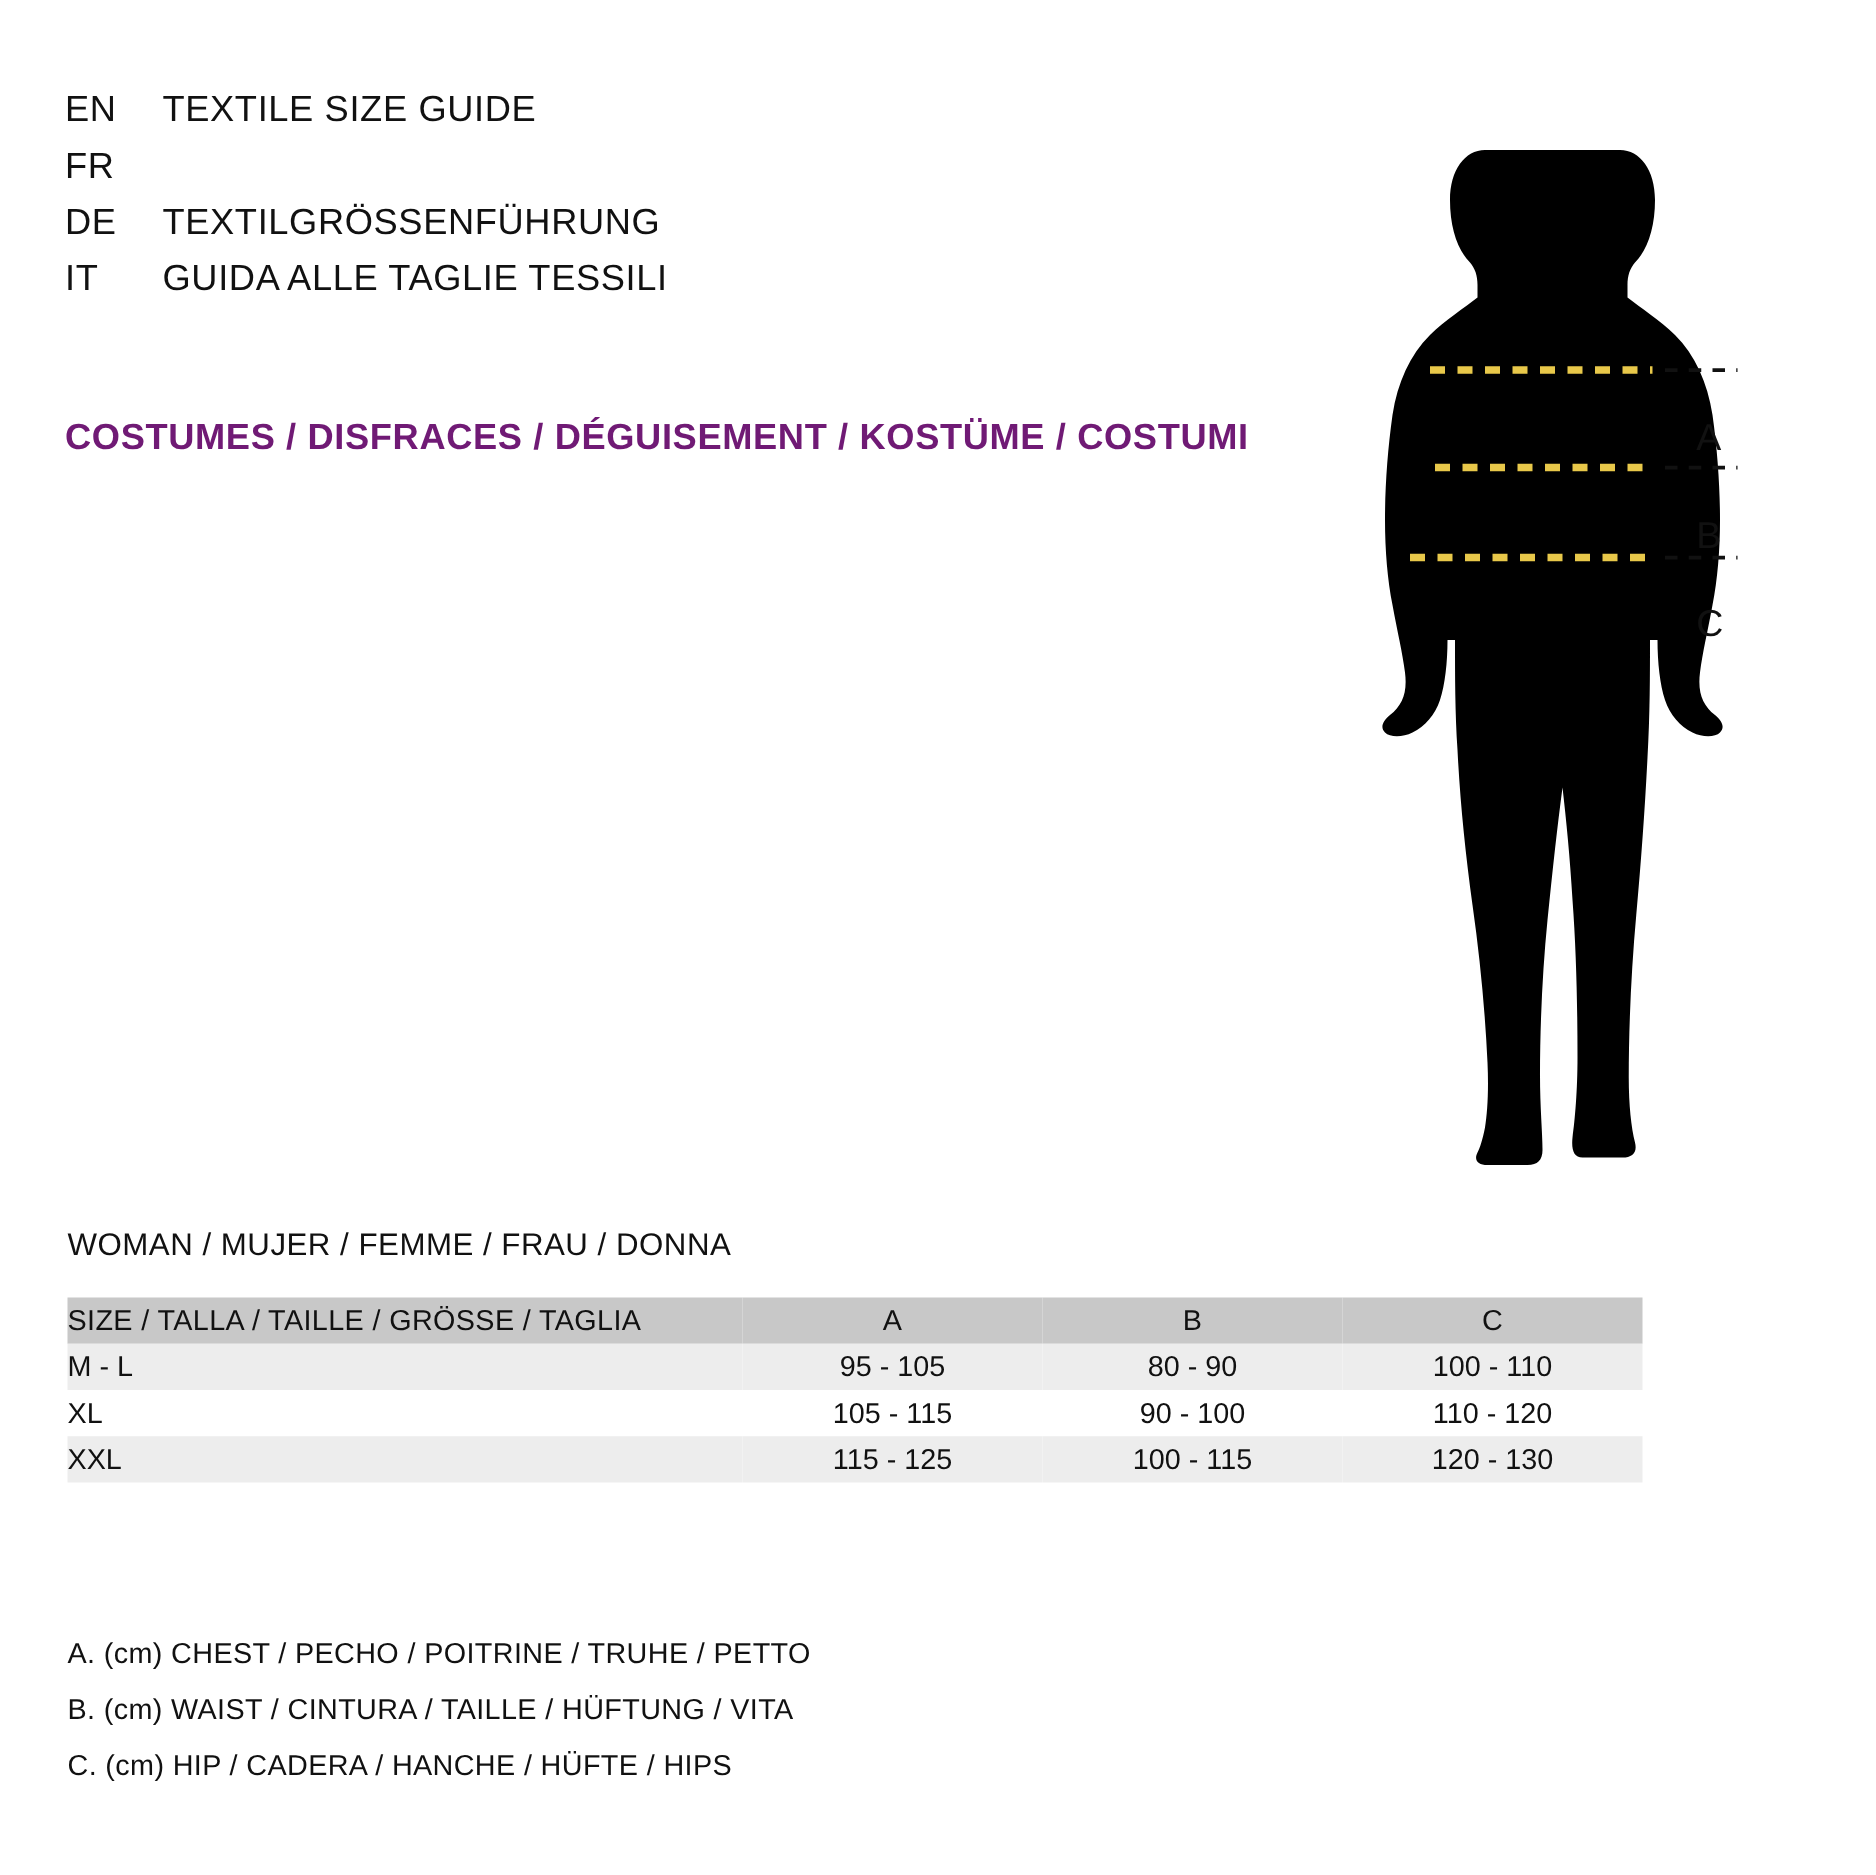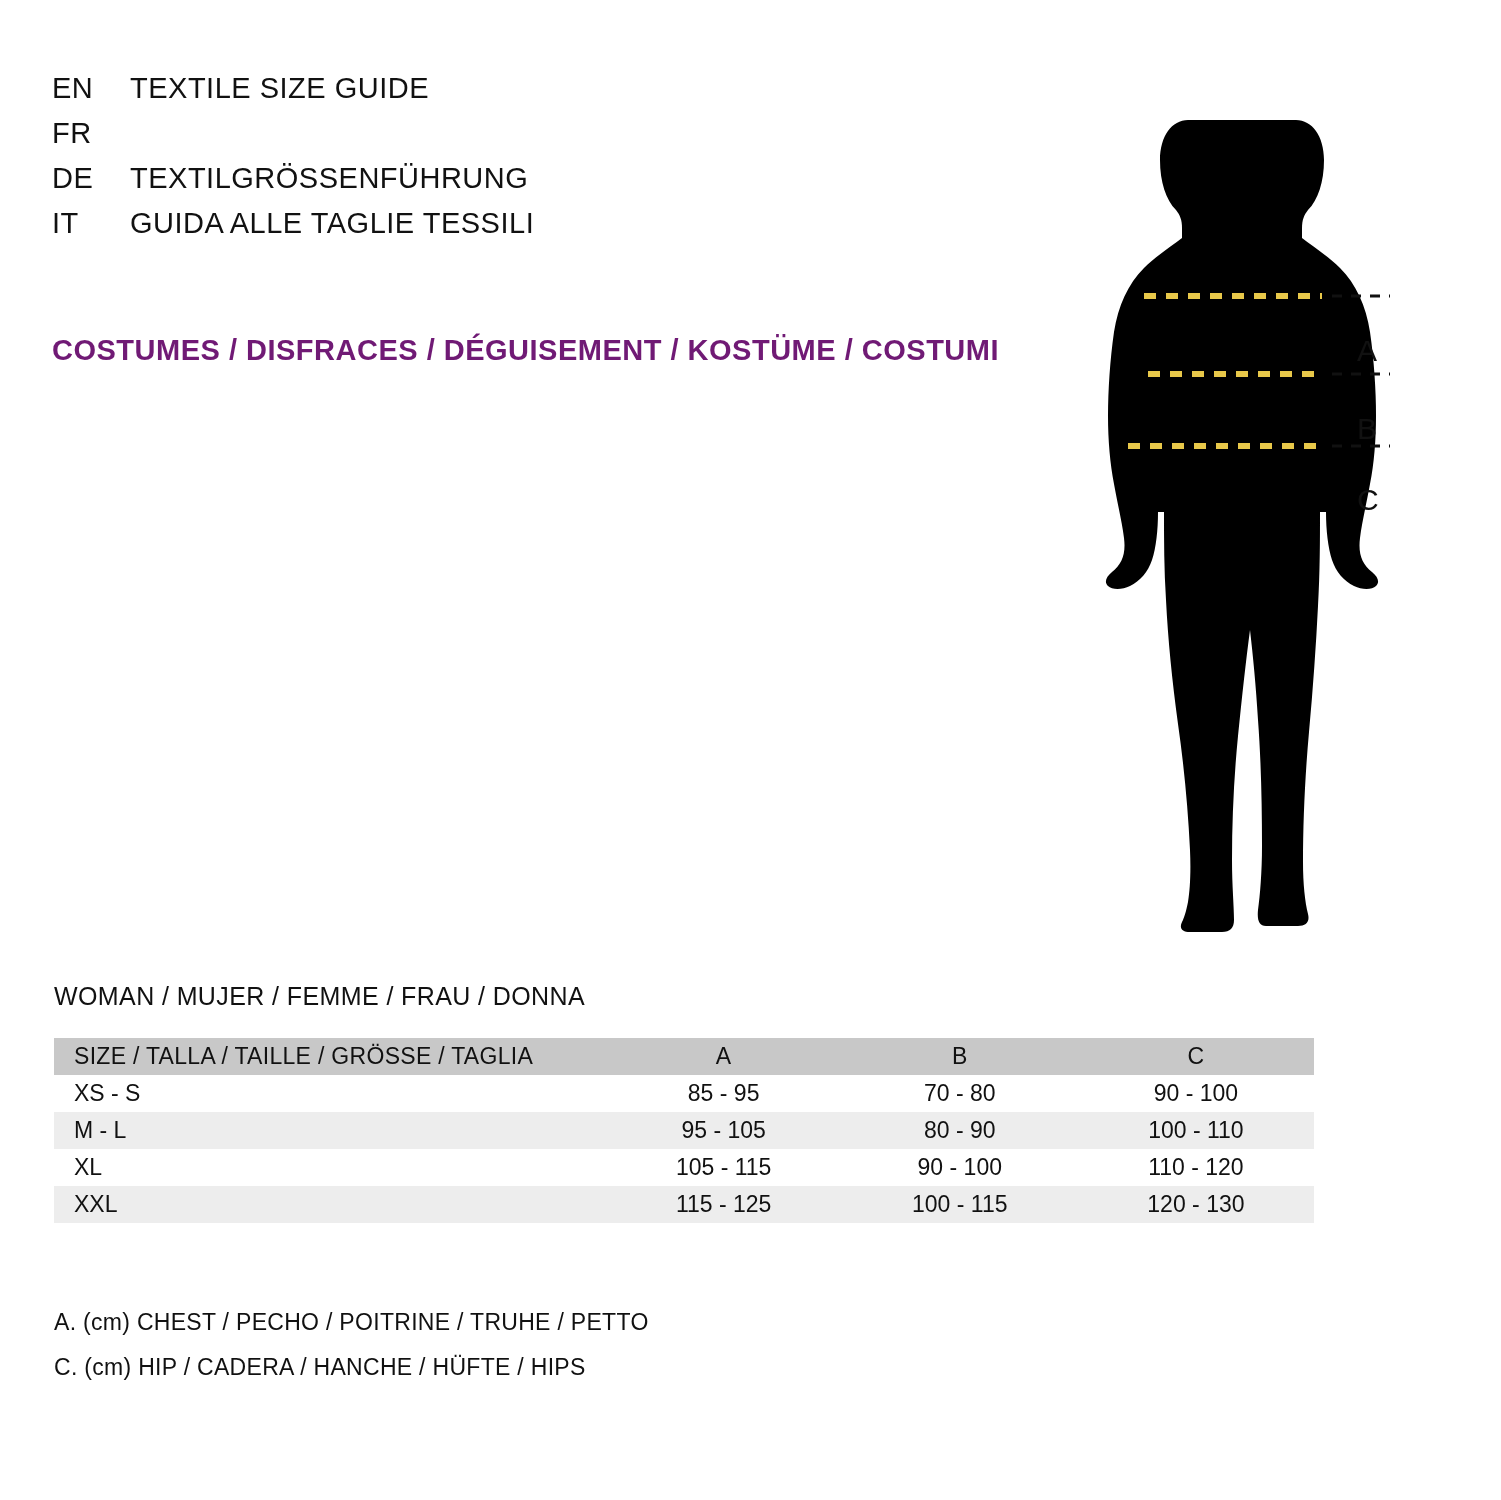--- a/index.html
+++ b/index.html
@@ -95,21 +95,21 @@
   table.size-table td {
     padding: 0;
     height: 37px;
     font-weight: normal;
     text-align: center;
     vertical-align: middle;
   }
   table.size-table th.first-col,
   table.size-table td.first-col {
     text-align: left;
-    padding-left: 20px;
+    padding-left: 0;
     width: 540px;
   }
   table.size-table th {
     background: #c8c8c8;
     letter-spacing: 0.3px;
   }
   table.size-table tr.row-odd td {
     background: #ffffff;
   }
   table.size-table tr.row-even td {
@@ -257,26 +257,20 @@
   </colgroup>
   <thead>
     <tr>
       <th class="first-col">SIZE / TALLA / TAILLE / GRÖSSE / TAGLIA</th>
       <th>A</th>
       <th>B</th>
       <th>C</th>
     </tr>
   </thead>
   <tbody>
-    <tr class="row-odd">
-      <td class="first-col">XS - S</td>
-      <td>85 - 95</td>
-      <td>70 - 80</td>
-      <td>90 - 100</td>
-    </tr>
     <tr class="row-even">
       <td class="first-col">M - L</td>
       <td>95 - 105</td>
       <td>80 - 90</td>
       <td>100 - 110</td>
     </tr>
     <tr class="row-odd">
       <td class="first-col">XL</td>
       <td>105 - 115</td>
       <td>90 - 100</td>
@@ -286,14 +280,15 @@
       <td class="first-col">XXL</td>
       <td>115 - 125</td>
       <td>100 - 115</td>
       <td>120 - 130</td>
     </tr>
   </tbody>
 </table>
 
 <div class="footnotes">
   <div>A. (cm) CHEST / PECHO / POITRINE / TRUHE / PETTO</div>
+  <div>B. (cm) WAIST / CINTURA / TAILLE / HÜFTUNG / VITA</div>
   <div>C. (cm) HIP / CADERA / HANCHE / HÜFTE / HIPS</div>
 </div>
 
 </body></html>

